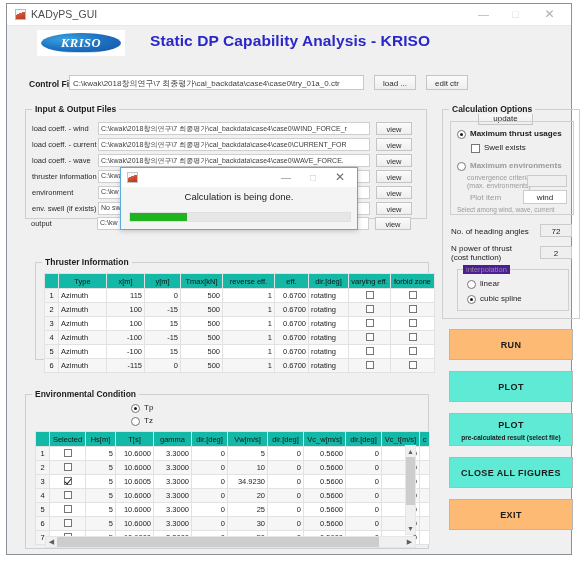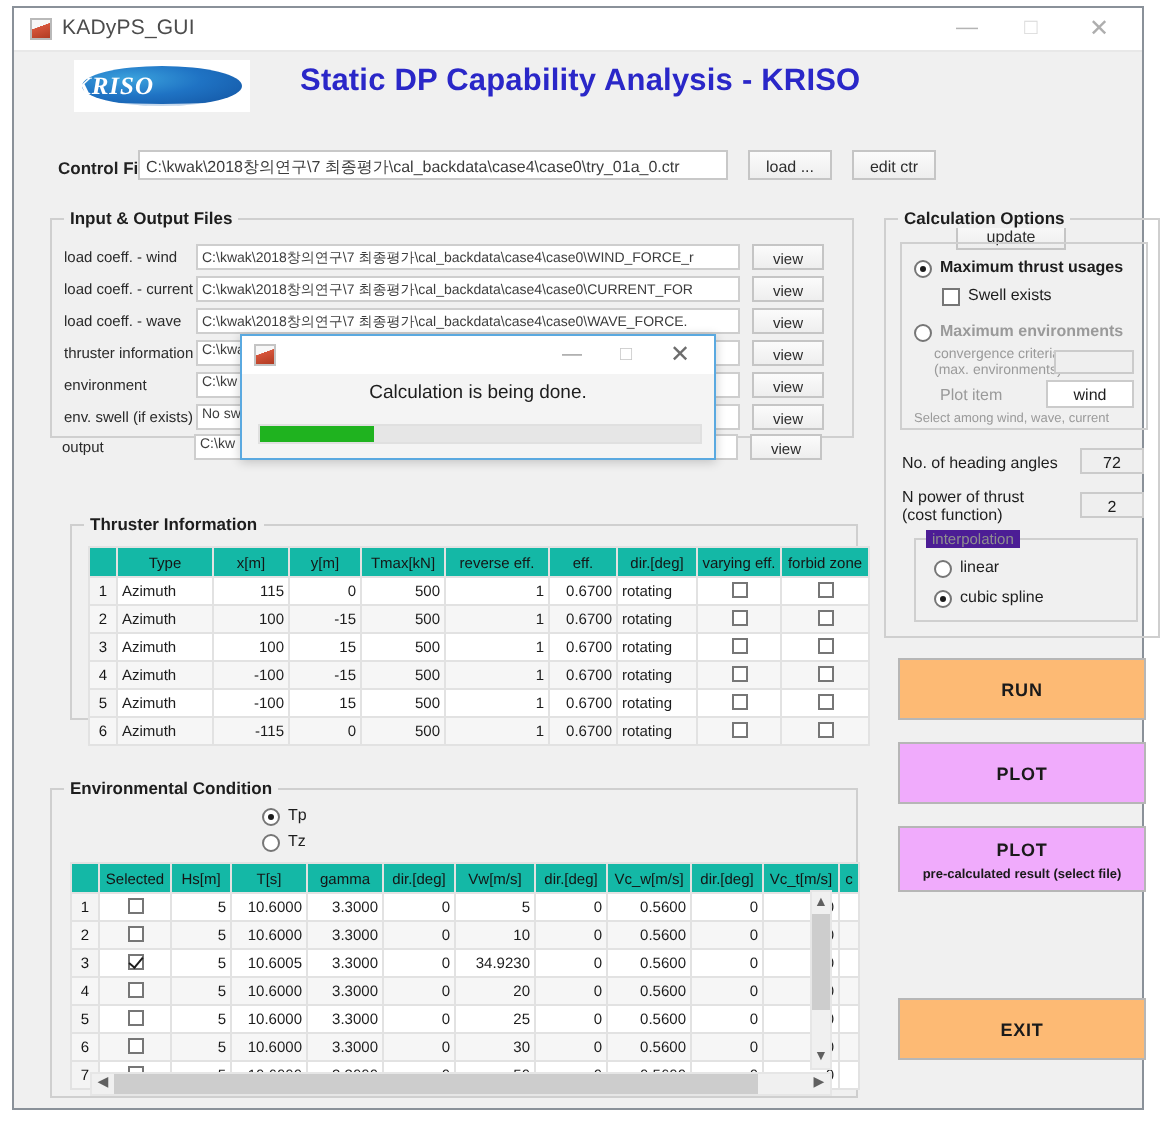--- a/index.html
+++ b/index.html
@@ -81,21 +81,21 @@
     left: 4px; top: 3px;
     width: 80px; height: 20px;
     border-radius: 50%;
     background: radial-gradient(ellipse at 30% 32%, #3ba2dd 0%, #1f73c4 45%, #12529f 100%);
   }
   .logo-text {
     position: absolute;
     left: 0; top: 0;
     width: 88px; height: 26px;
     line-height: 26px;
-    text-align: left;
+    text-align: center;
     color: #ffffff;
     font-size: 12.5px;
     font-weight: bold;
     font-style: italic;
     letter-spacing: .5px;
     font-family: "Liberation Serif", serif;
   }
   .logo-swish {
     position: absolute;
     left: 8px; top: 16px;
@@ -268,21 +268,21 @@
     left: 442px;
     width: 124px;
     border: 1px solid #b6b6b6;
     box-sizing: border-box;
     text-align: center;
     font-size: 9px;
     font-weight: bold;
     color: #1a1a1a;
     letter-spacing: .4px;
     cursor: default;
-    background: #f0abfc;
+    background: #5eead4;
   }
   .action.dark { background: #fdba74; }
   .action .sub {
     display: block;
     font-size: 6.5px;
     font-weight: bold;
     letter-spacing: 0;
     margin-top: 1px;
   }
 
@@ -552,20 +552,21 @@
       <div class="radio checked" style="left:24px;top:185px;"></div>
       <div class="opt-label" style="left:37px;top:184px;">cubic spline</div>
     </div>
 
     <div class="action dark" style="top:325px;height:31px;line-height:31px;">RUN</div>
     <div class="action" style="top:367px;height:31px;line-height:31px;">PLOT</div>
     <div class="action" style="top:409px;height:33px;padding-top:6px;line-height:11px;">
       <span>PLOT</span>
       <span class="sub">pre-calculated result (select file)</span>
     </div>
+    <div class="action" style="top:453px;height:31px;line-height:31px;">CLOSE ALL FIGURES</div>
     <div class="action dark" style="top:495px;height:31px;line-height:31px;">EXIT</div>
 
     <div class="group" id="grp-thr">
       <div class="group-title">Thruster Information</div>
       <table class="grid" style="left:8px;top:10px;width:376px;">
         <colgroup>
           <col style="width:14px">
             <col style="width:48px">
             <col style="width:38px">
             <col style="width:36px">

